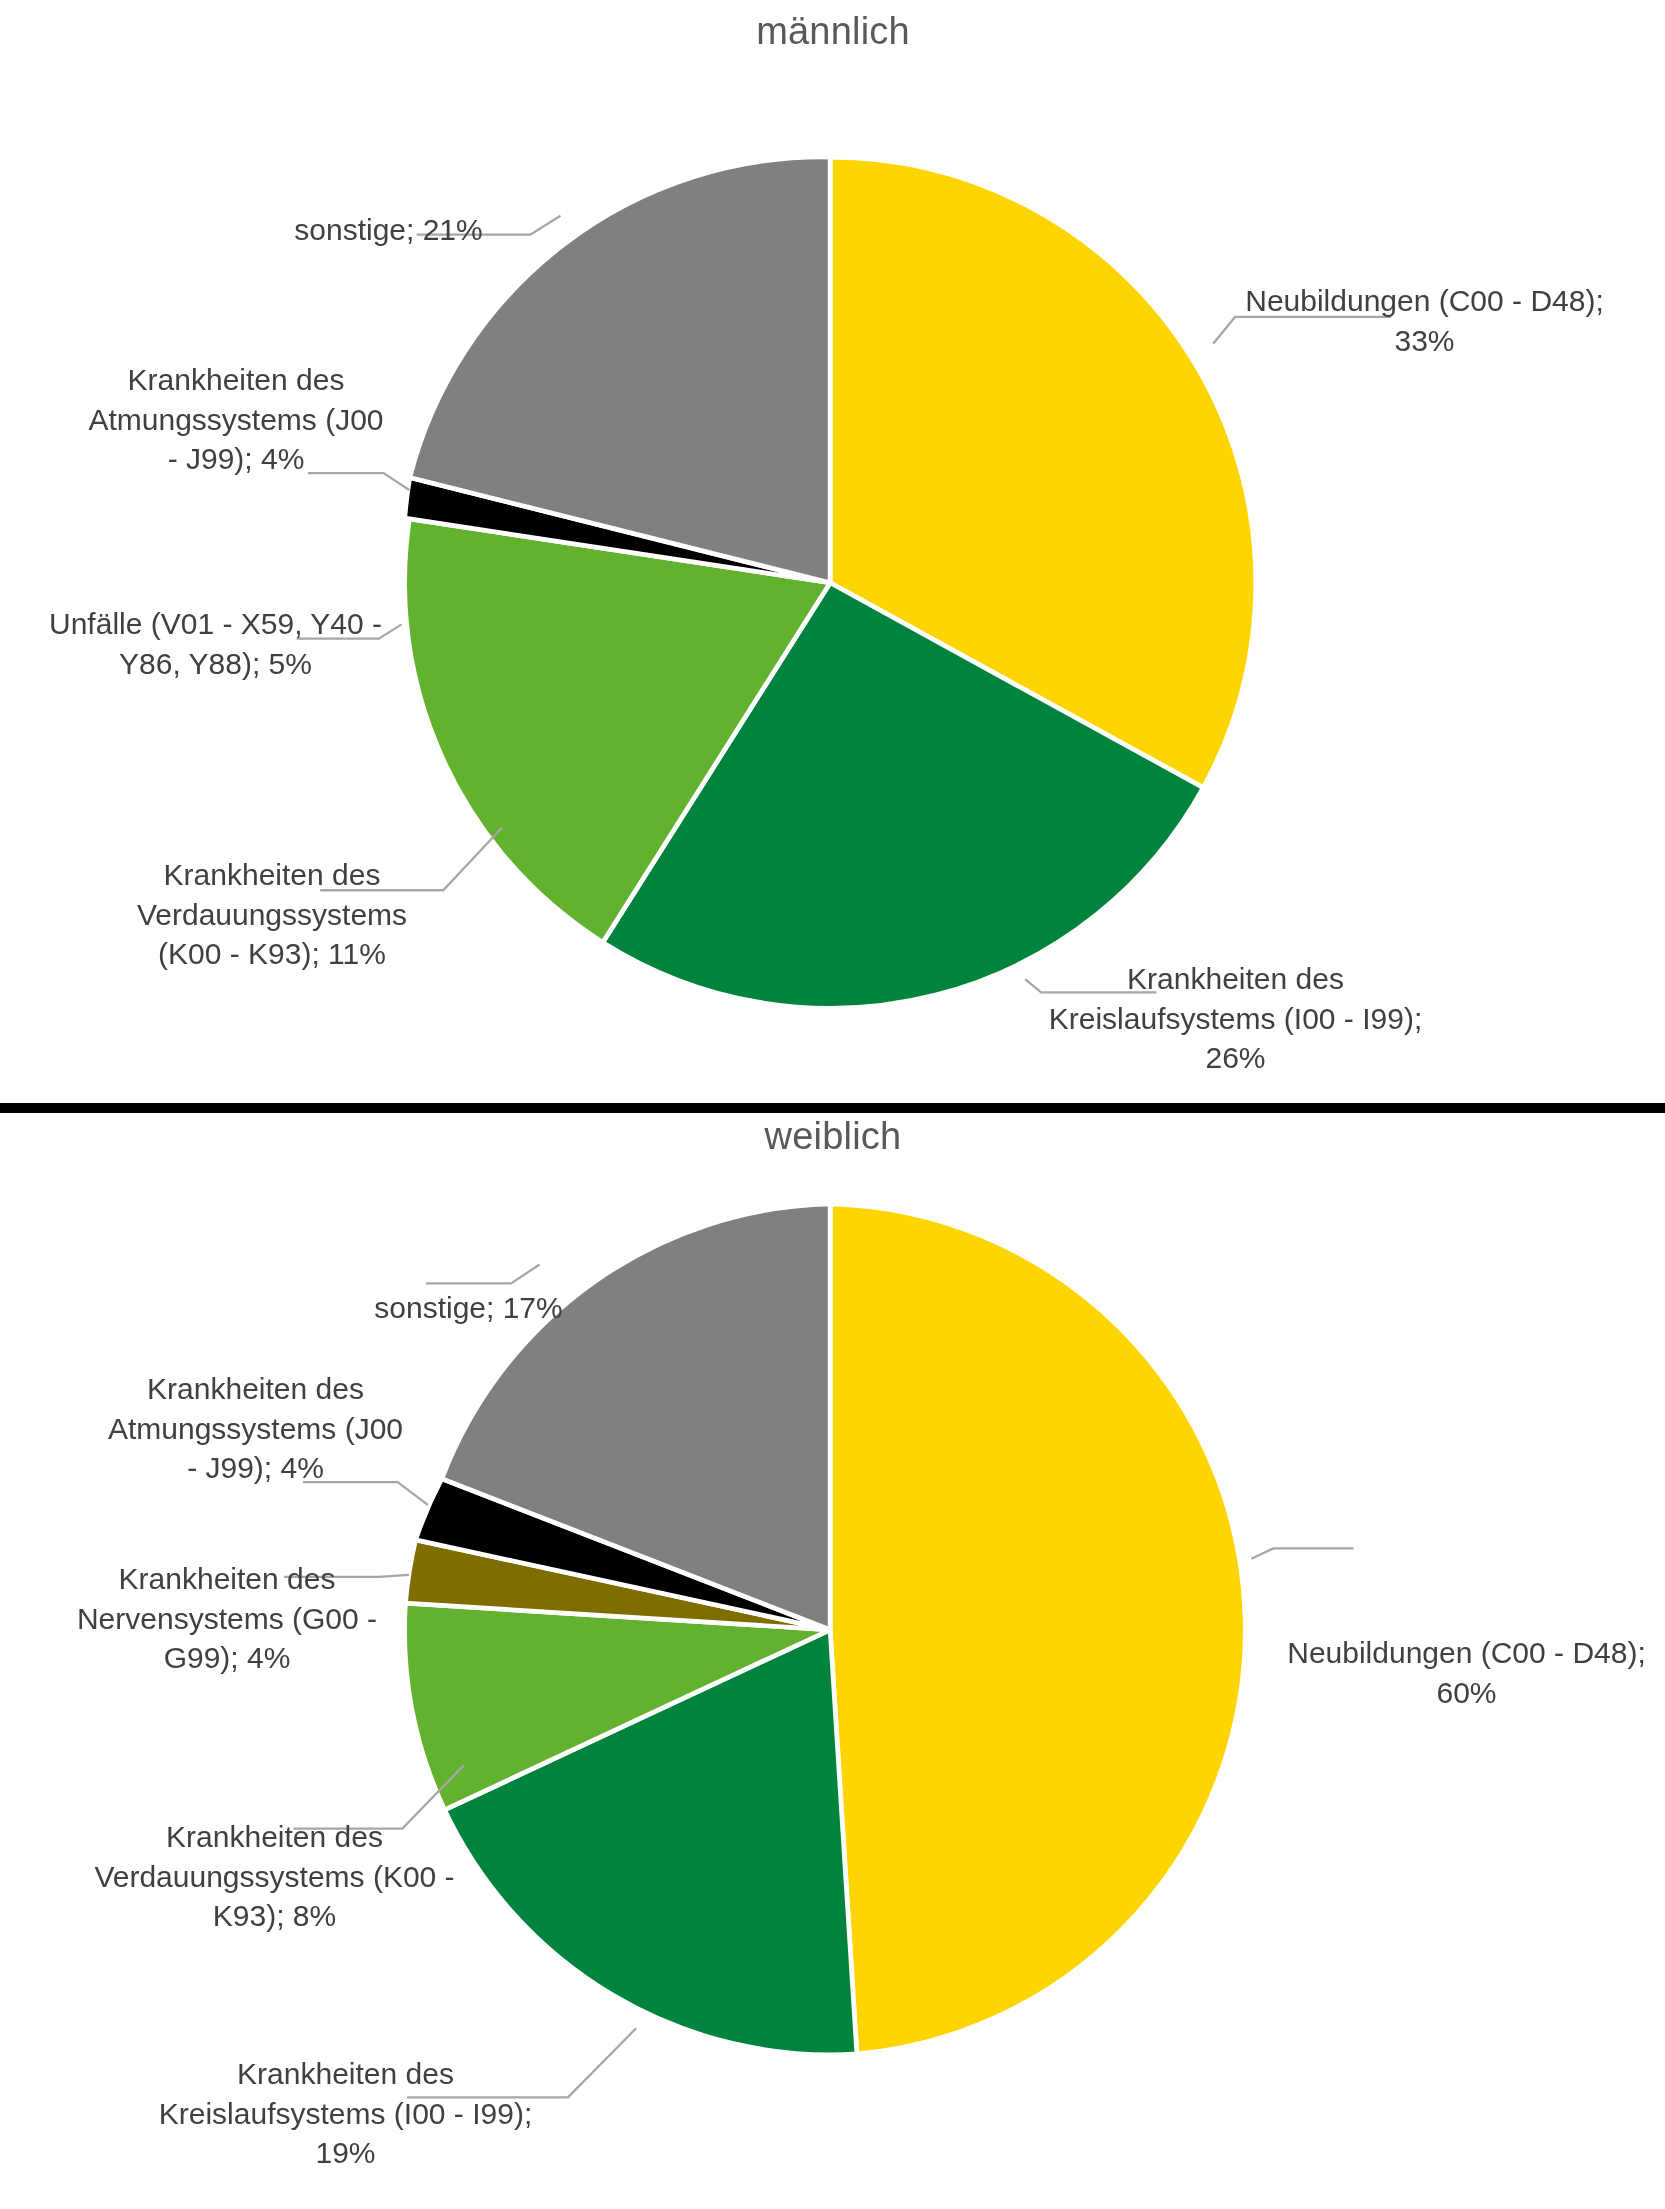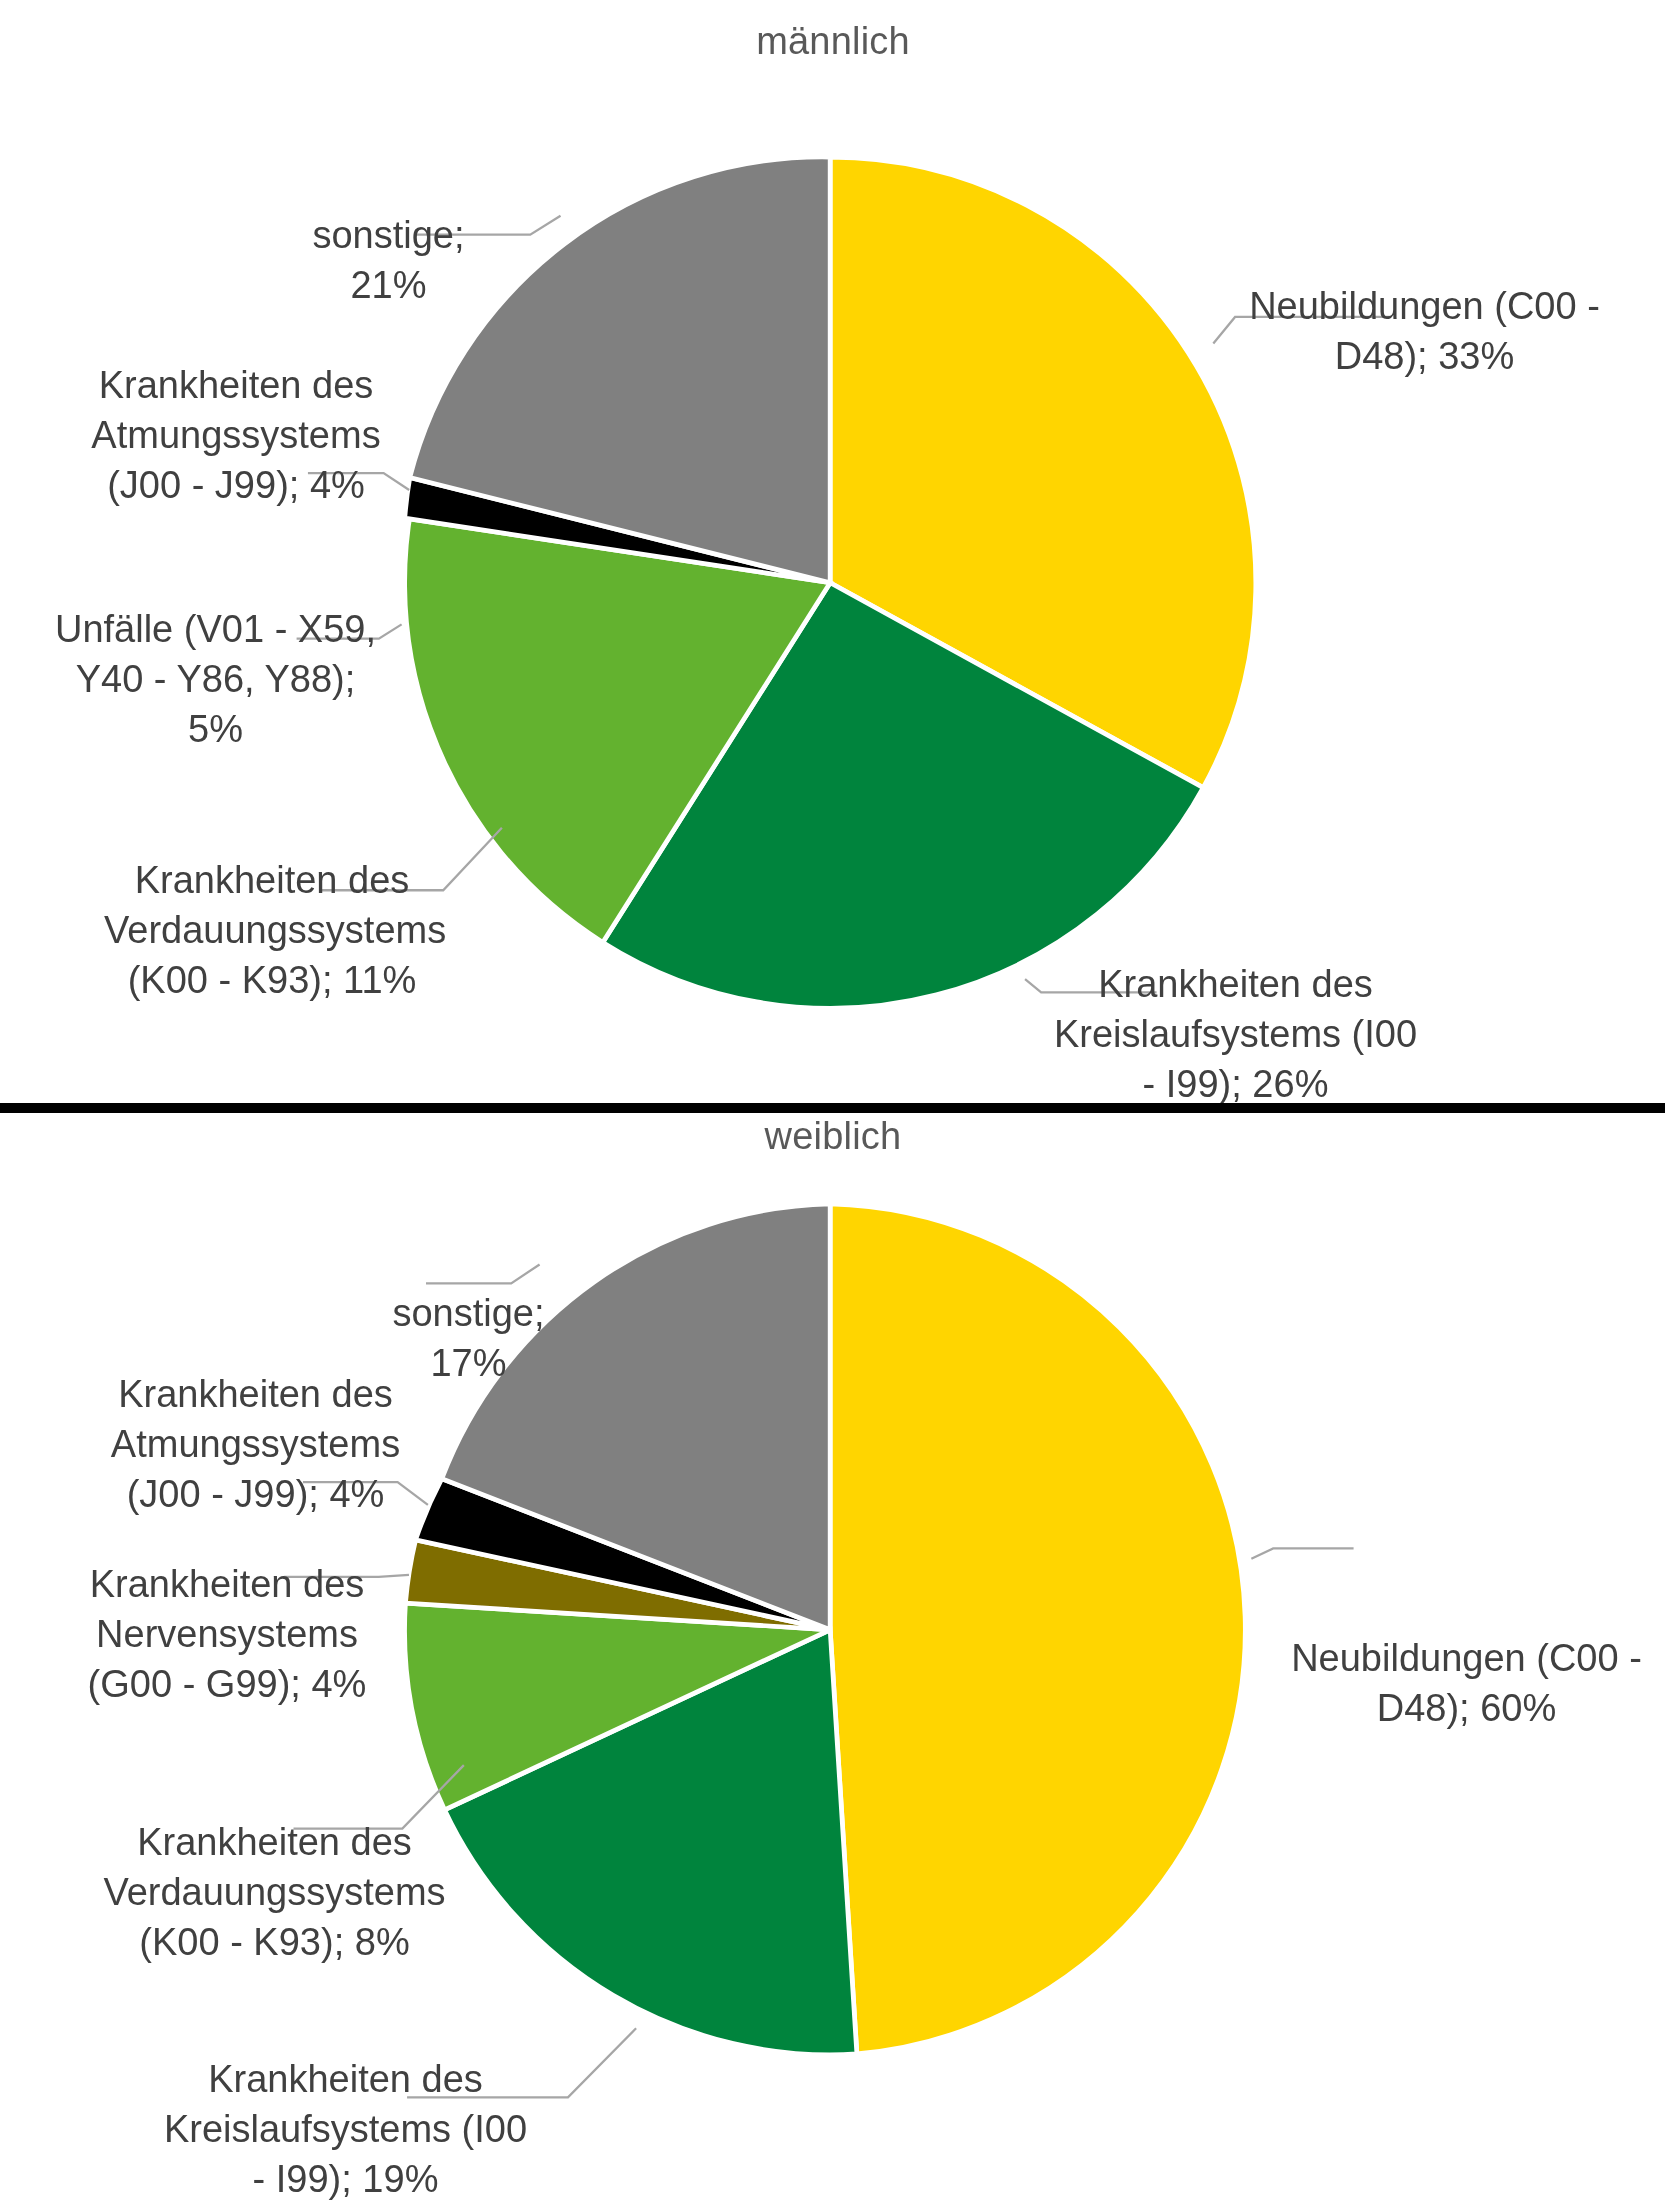--- a/index.html
+++ b/index.html
@@ -35,32 +35,32 @@
 
   .chart-title {
     position: absolute;
     width: 100%;
     text-align: center;
     font-size: 38px;
     color: #595959;
     font-weight: normal;
     letter-spacing: 0.2px;
   }
-  #title-male   { top: 20px; }
+  #title-male   { top: 10px; }
 
   .pie-svg {
     position: absolute;
     left: 0;
     top: 0;
     overflow: visible;
   }
 
   .label {
     position: absolute;
-    font-size: 38px;
+    font-size: 30px;
     line-height: 1.32;
     color: #404040;
     text-align: center;
     white-space: pre-line;
   }
 
   
   #m-lbl-neubildungen { left: 1221px; top: 281px;  width: 407px; }
   #m-lbl-kreislauf    { left: 1046px; top: 959px; width: 379px; }
   #m-lbl-verdauung    { left: 104px;  top: 855px;  width: 336px; }

